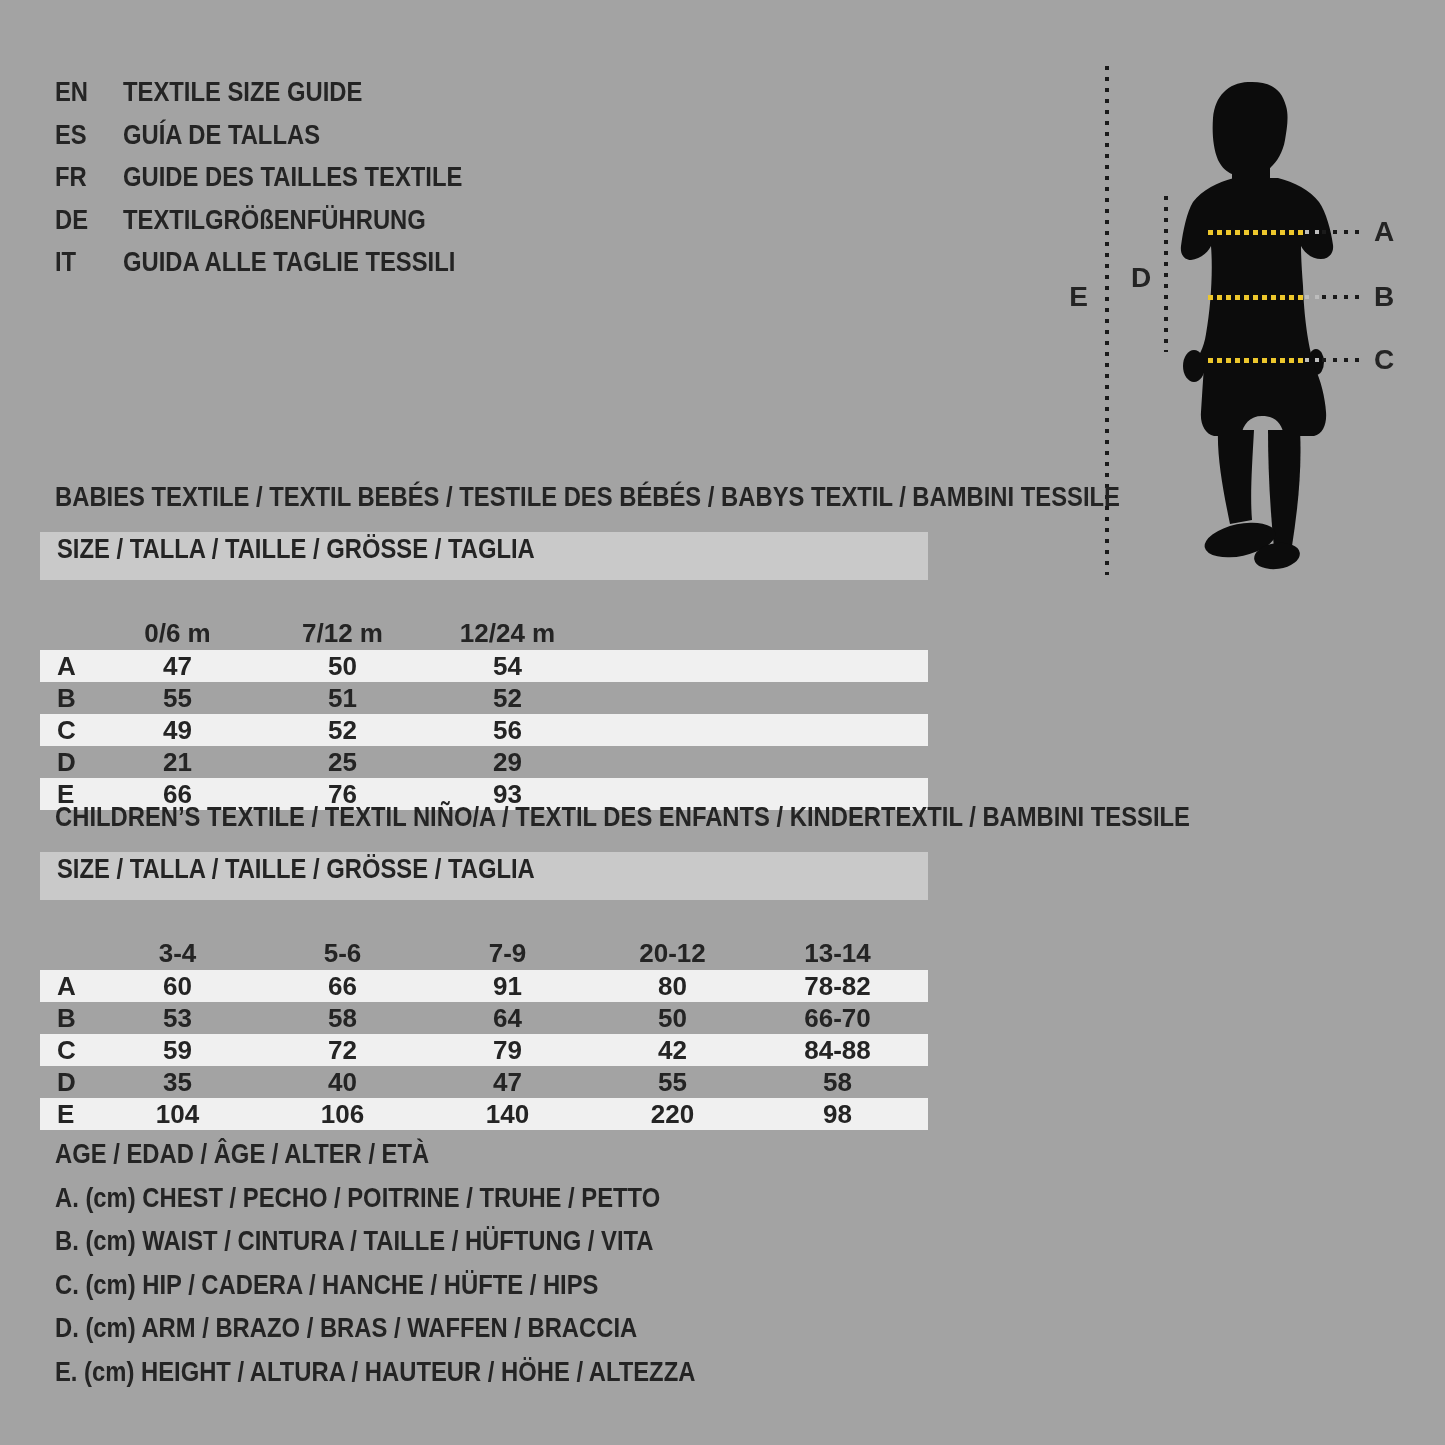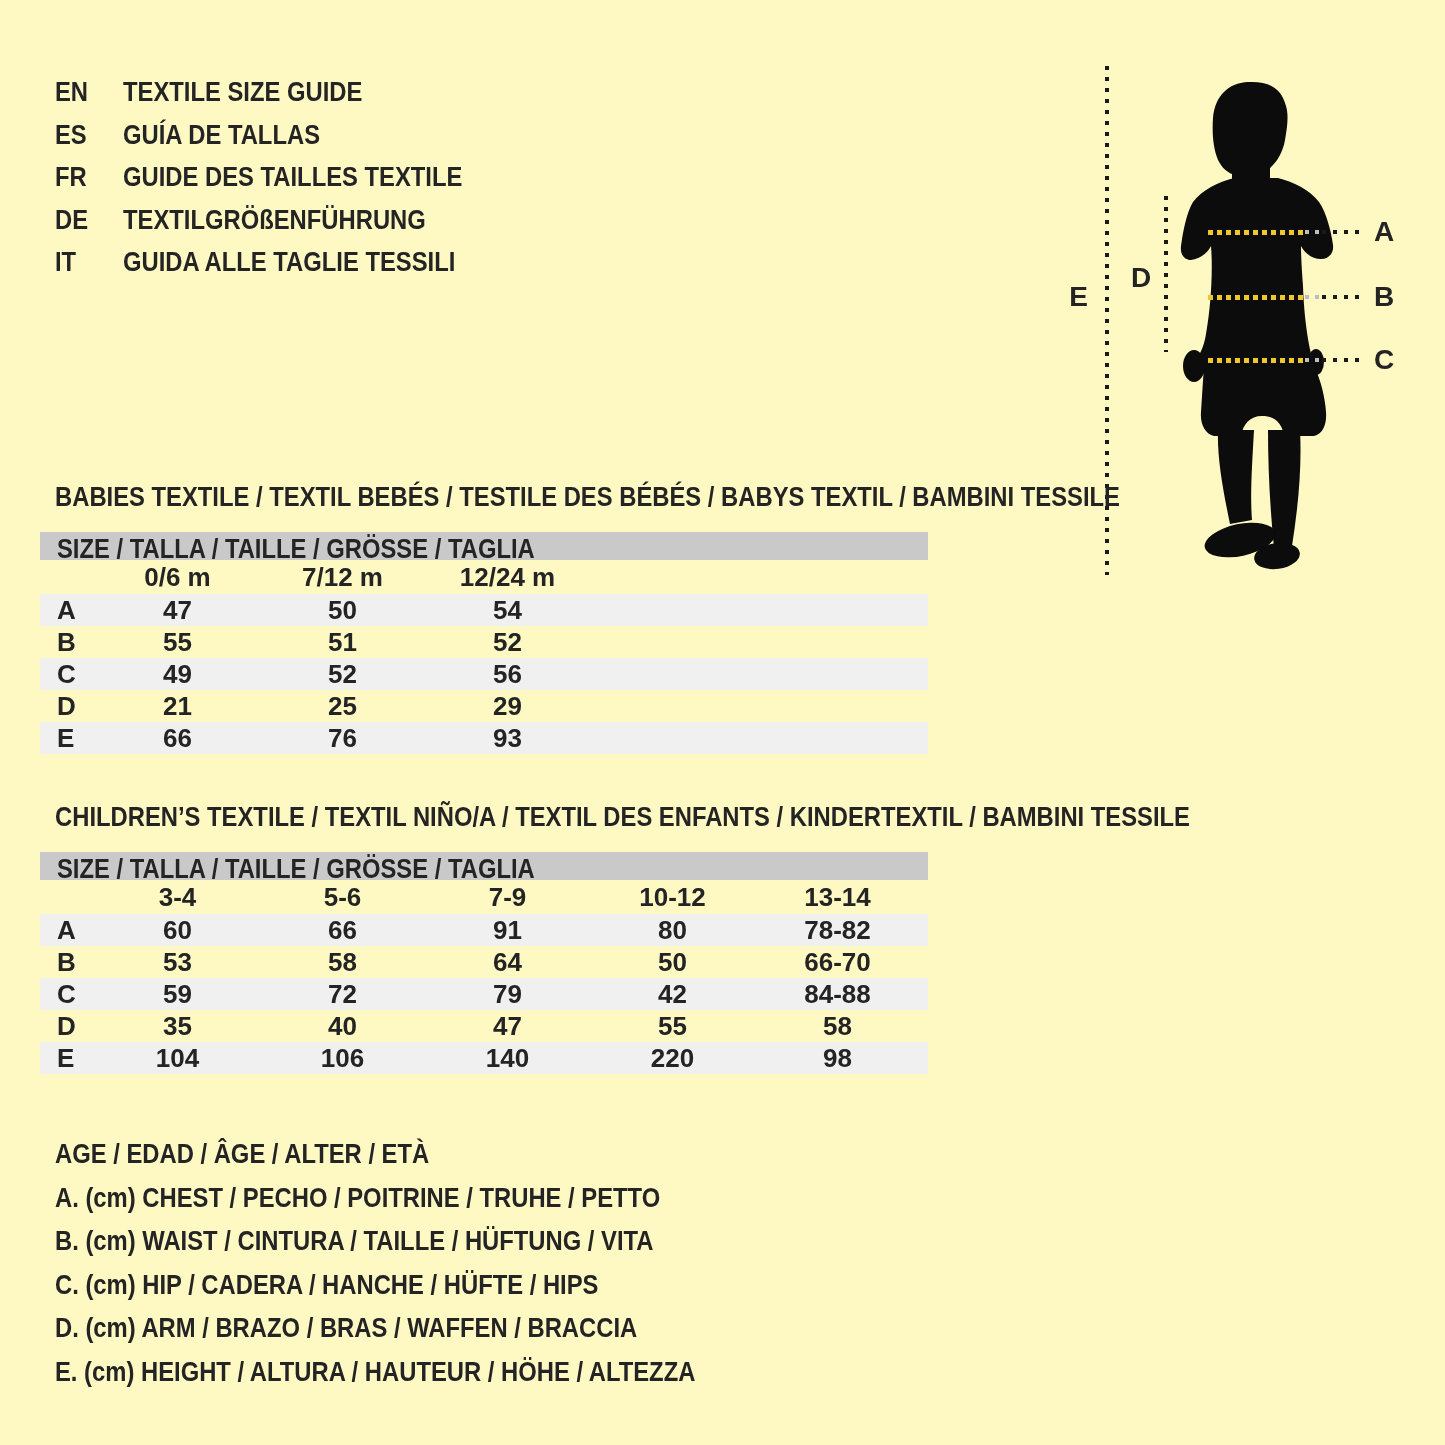--- a/index.html
+++ b/index.html
@@ -1,17 +1,17 @@
 <!DOCTYPE html>
 <html><head>
 <meta charset="utf-8">
 <style>
   html,body{margin:0;padding:0;background:#fff;}
   .canvas{
-    position:relative;width:1445px;height:1445px;background:#fef9c3;overflow:hidden;
+    position:relative;width:1445px;height:1445px;background:#a3a3a3;overflow:hidden;
     font-family:"Liberation Sans","DejaVu Sans",sans-serif;color:#242424;
     font-stretch:condensed;
     text-decoration:underline;
   }
   .abs{position:absolute;}
   .cond{transform:scaleX(0.85);transform-origin:0 50%;white-space:nowrap;}
 
   
   .lang-row{display:flex;height:42.5px;line-height:42.5px;font-size:28px;font-weight:700;}
   .lang-code{width:80px;flex:0 0 80px;}
@@ -21,23 +21,23 @@
   .doth{background:repeating-linear-gradient(90deg,#1a1a1a 0 4px,transparent 4px 11px);}
   .dashy{background:repeating-linear-gradient(90deg,#edc72c 0 5px,transparent 5px 9px);}
   .dashg{background:repeating-linear-gradient(90deg,#bdbdbd 0 4px,transparent 4px 10px);}
   .mlabel{font-size:28px;line-height:32px;font-weight:700;}
 
   
   .sec-title{font-size:28px;font-weight:700;}
 
   
   .size-table{width:888px;}
-  .size-bar{height:28px;line-height:34px;background:#c9c9c9;padding-left:17px;font-size:28px;font-weight:700;}
+  .size-bar{height:48px;line-height:34px;background:#c9c9c9;padding-left:17px;font-size:28px;font-weight:700;}
   .trow{display:flex;height:32px;line-height:32px;font-size:26px;font-weight:700;}
-  .trow.thead{height:34px;line-height:34px;}
+  .trow.thead{height:34px;line-height:34px;margin-top:36px;}
   .stripe{background:#f0f0f0;}
   .cl{width:55px;flex:0 0 55px;padding-left:17px;box-sizing:border-box;}
   .cd{width:165px;flex:0 0 165px;text-align:center;}
 
   
   .legend-line{height:43.5px;line-height:43.5px;font-size:28px;font-weight:700;}
 </style>
 </head>
 <body>
 
@@ -149,21 +149,21 @@
 
   <div class="abs size-table" style="left:40px;top:852px;">
     <div class="size-bar">
       <span class="cond" style="display:inline-block;">SIZE / TALLA / TAILLE / GRÖSSE / TAGLIA</span>
     </div>
     <div class="trow thead">
       <span class="cl"></span>
       <span class="cd">3-4</span>
       <span class="cd">5-6</span>
       <span class="cd">7-9</span>
-      <span class="cd">10-12</span>
+      <span class="cd">20-12</span>
       <span class="cd">13-14</span>
     </div>
     <div class="trow stripe">
       <span class="cl">A</span>
       <span class="cd">60</span>
       <span class="cd">66</span>
       <span class="cd">91</span>
       <span class="cd">80</span>
       <span class="cd">78-82</span>
     </div>

